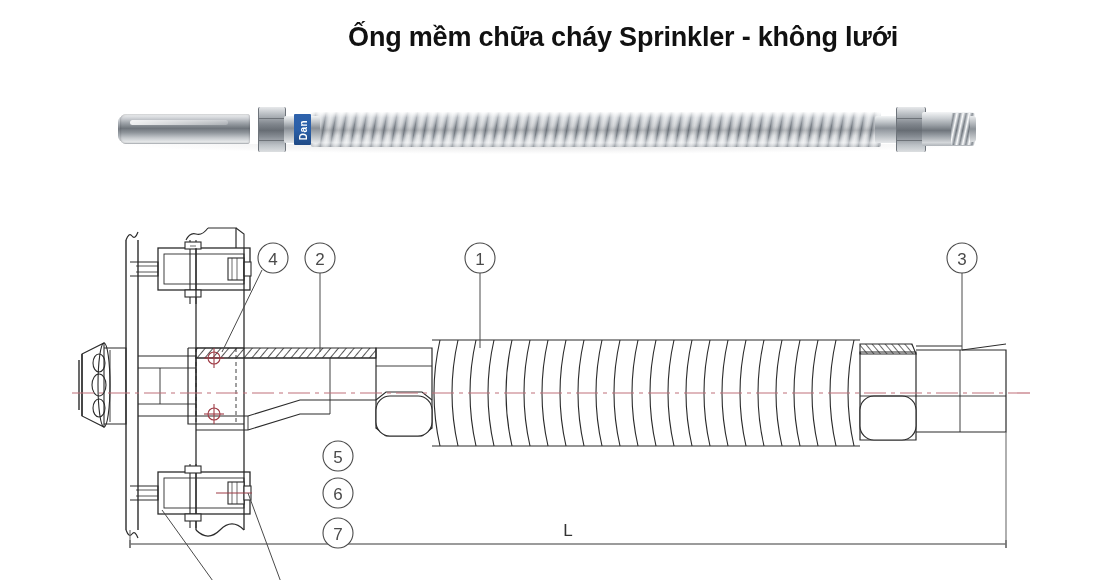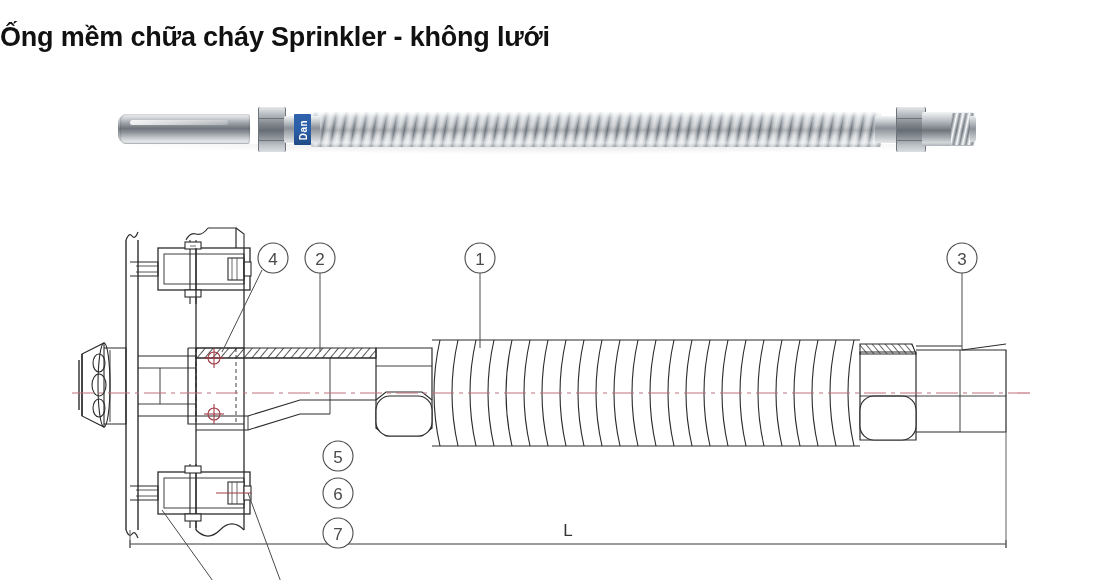--- a/index.html
+++ b/index.html
@@ -18,21 +18,21 @@
     position: relative;
     width: 1113px;
     height: 580px;
     background: #ffffff;
   }
   .title {
     position: absolute;
     left: 0;
     top: 22px;
     width: 898px;
-    text-align: left;
+    text-align: right;
     font-family: "Liberation Sans", sans-serif;
     font-weight: bold;
     font-size: 27px;
     letter-spacing: -0.2px;
     color: #111111;
     white-space: nowrap;
   }
   
   .photo {
     position: absolute;

